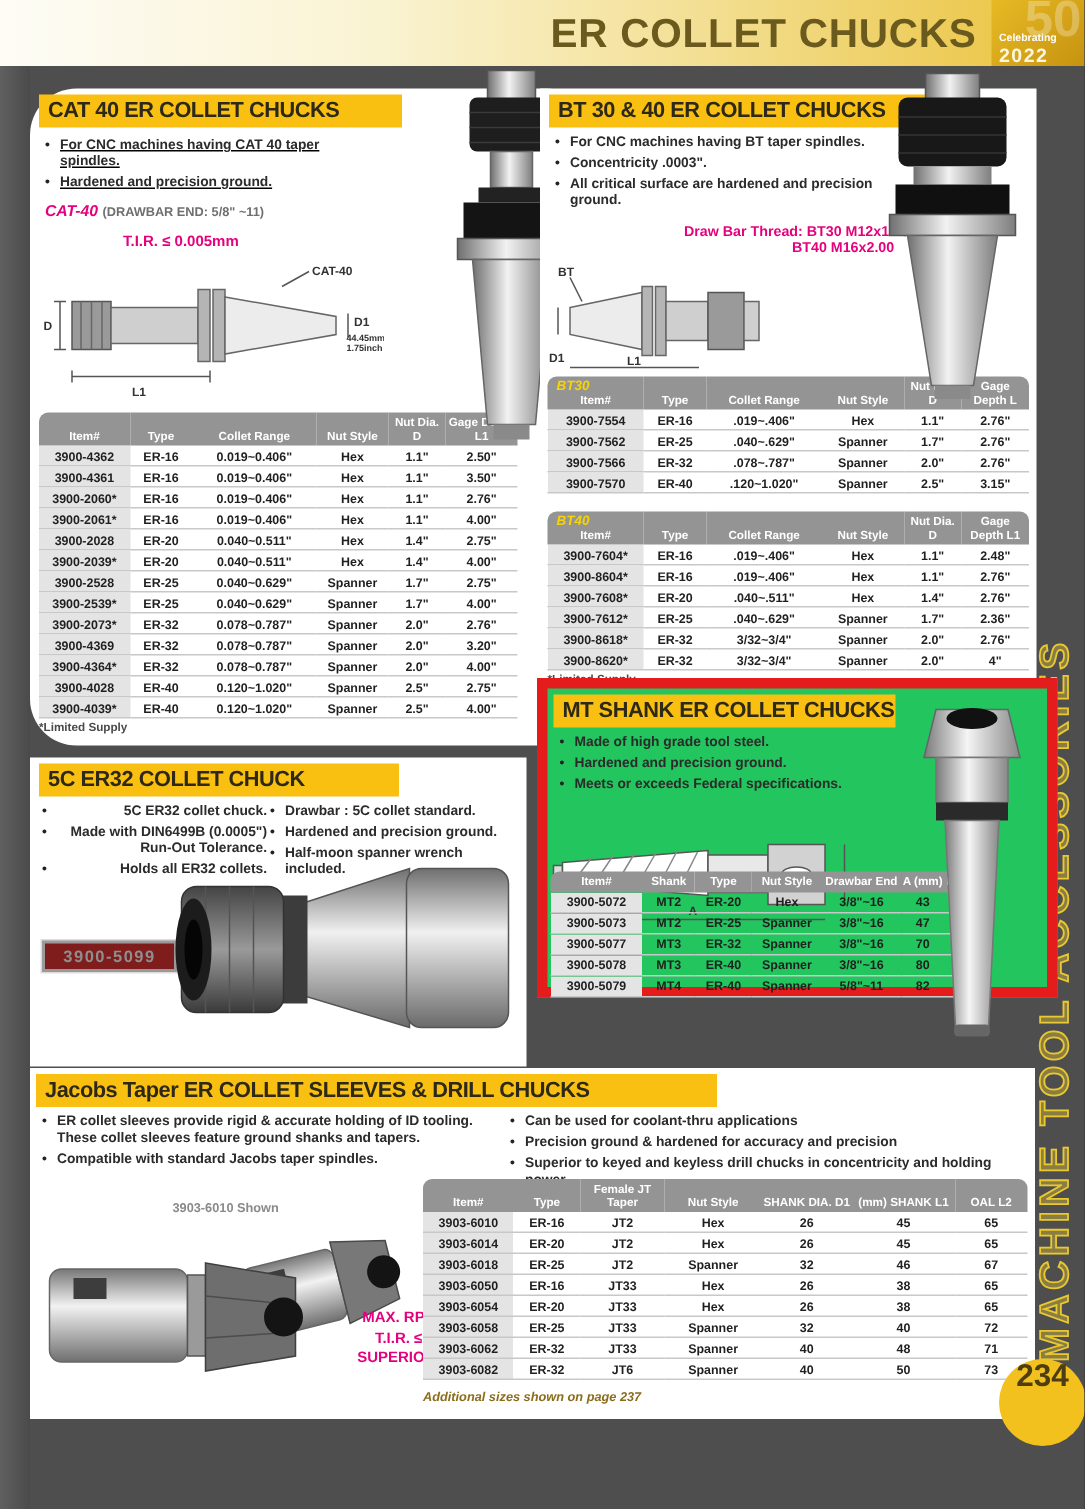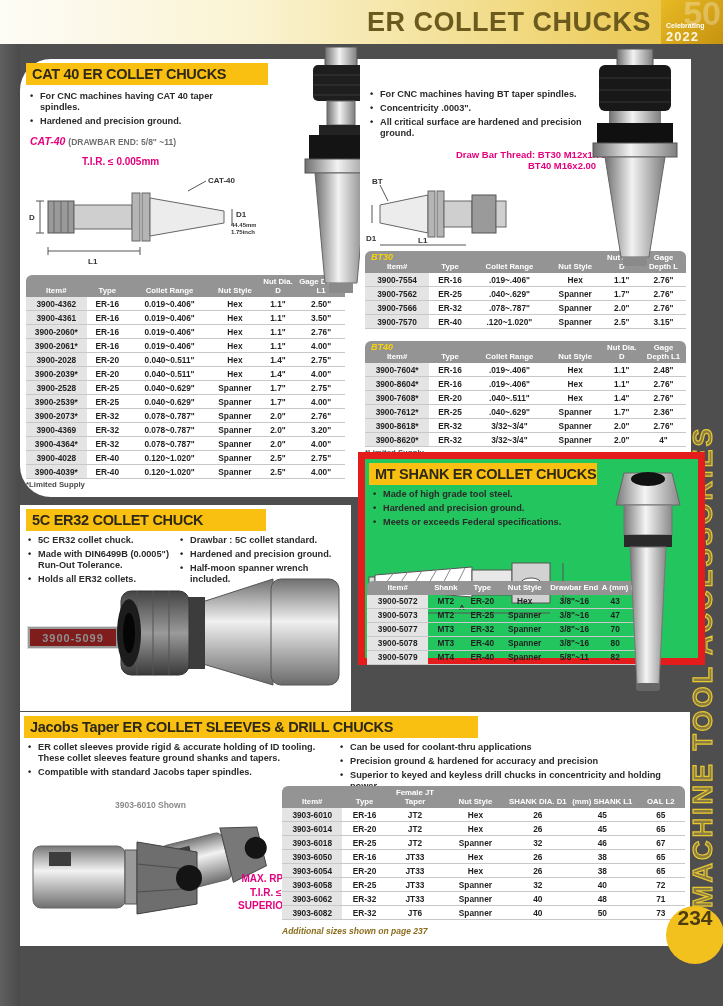--- a/index.html
+++ b/index.html
@@ -42,21 +42,21 @@
   table.tbl thead th:first-child { border-top-left-radius:6px; }
   table.tbl thead th:last-child { border-top-right-radius:6px; }
   table.tbl td { font-size:8.3px; font-weight:bold; color:#1f1f1f; text-align:center;
                  padding:1.5px 1px; border-bottom:1px solid #c8c8c8; white-space:nowrap; overflow:hidden; }
   table.tbl td:first-child { background:#e4e4e4; }
   .footnote { position:absolute; font-size:7.8px; font-weight:bold; color:#4a4a4a; }
 
   
   .cat40 { left:20px; top:59px; width:375px; height:438px;border-radius:31px; }
   .cat40 .banner { left:6px; top:4px; width:242px; }
-  .cat40 .bullets { position:absolute; left:10px; top:32px; width:205px; }
+  .cat40 .bullets { position:absolute; left:10px; top:32px; width:205px;text-decoration:underline; }
   .cat40-drawbar { position:absolute; left:10px; top:76px; font-size:10.5px; font-weight:800; font-style:italic; }
   .cat40-drawbar .gray-note { font-style:normal; font-size:8.5px; font-weight:bold; }
   .cat40-tir { position:absolute; left:62px; top:97px; font-size:10px; font-weight:800; }
   .cat40-diagram { position:absolute; left:8px; top:112px; }
   .cat40 .tbl-wrap { left:6px; top:216px; width:319px; }
   .cat40 .footnote { left:6px; top:421px; }
   .cat40-photo { position:absolute; right:2px; top:-14px; }
 
   .bt { left:360px; top:59px; width:331px; height:396px; }
   .bt .banner { left:6px; top:4px; width:254px; }
@@ -72,21 +72,21 @@
   .mt-box { position:absolute; left:358px; top:452px; width:347px; height:213px; background:#22c55e;
             border:7px solid #e41c1c; z-index:6; }
   .mt-box .banner { left:4px; top:4px; width:228px; }
   .mt-box .bullets { position:absolute; left:8px; top:30px; width:220px; }
   .mt-diagram { position:absolute; left:2px; top:84px; }
   .mt-box .tbl-wrap { left:2px; top:122px; width:292px; }
   .mt-photo { position:absolute; right:0px; top:4px; }
 
   .c5 { left:20px; top:505px; width:331px; height:206px; }
   .c5 .banner { left:6px; top:4px; width:240px; }
-  .c5-bullets-left { position:absolute; left:8px; top:30px; width:150px; }
+  .c5-bullets-left { position:absolute; left:8px; top:30px; width:150px;text-align:right; }
   .c5-bullets-right { position:absolute; left:160px; top:30px; width:166px; }
   .c5-itembox { position:absolute; left:8px; top:122px; width:90px; height:21px; border:2px solid #9a9a9a;
                 outline:1px solid #dcdcdc; display:flex; align-items:center; justify-content:center;
                 font-size:11px; font-weight:800; letter-spacing:1px; color:#8f8f8f; background:#7f1d1d; }
   .c5-photo { position:absolute; right:0px; top:52px; }
 
   .jacobs { left:20px; top:712px; width:670px; height:234px; }
   .jacobs .banner { left:4px; top:4px; width:454px; }
   .jacobs-bullets-left { position:absolute; left:8px; top:30px; width:305px; }
   .jacobs-bullets-right { position:absolute; left:320px; top:30px; width:348px; }
@@ -312,20 +312,21 @@
         <rect x="30" y="80" width="44" height="10" fill="#222"></rect>
         <rect x="20" y="90" width="64" height="24" fill="#141414"></rect>
         <rect x="16" y="114" width="72" height="14" fill="url(#sil1)" stroke="#555"></rect>
         <polygon points="26,128 78,128 68,238 36,238" fill="url(#sil1)" stroke="#666"></polygon>
         <rect x="40" y="238" width="24" height="10" fill="#8a8a8a"></rect>
       </svg>
     </div>
   </section>
 
   <section class="panel bt">
+    <div class="banner">BT 30 &amp; 40 ER COLLET CHUCKS</div>
     <ul class="bullets">
         <li>For CNC machines having BT taper spindles.</li>
         <li>Concentricity .0003".</li>
         <li>All critical surface are hardened and precision ground.</li>
       </ul>
     <div class="bt-note1 mag">Draw Bar Thread: BT30  M12x1.75</div>
     <div class="bt-note2 mag">BT40  M16x2.00</div>
 
     <div class="bt-diagram">
       <svg width="160" height="76" viewBox="0 0 160 76">

